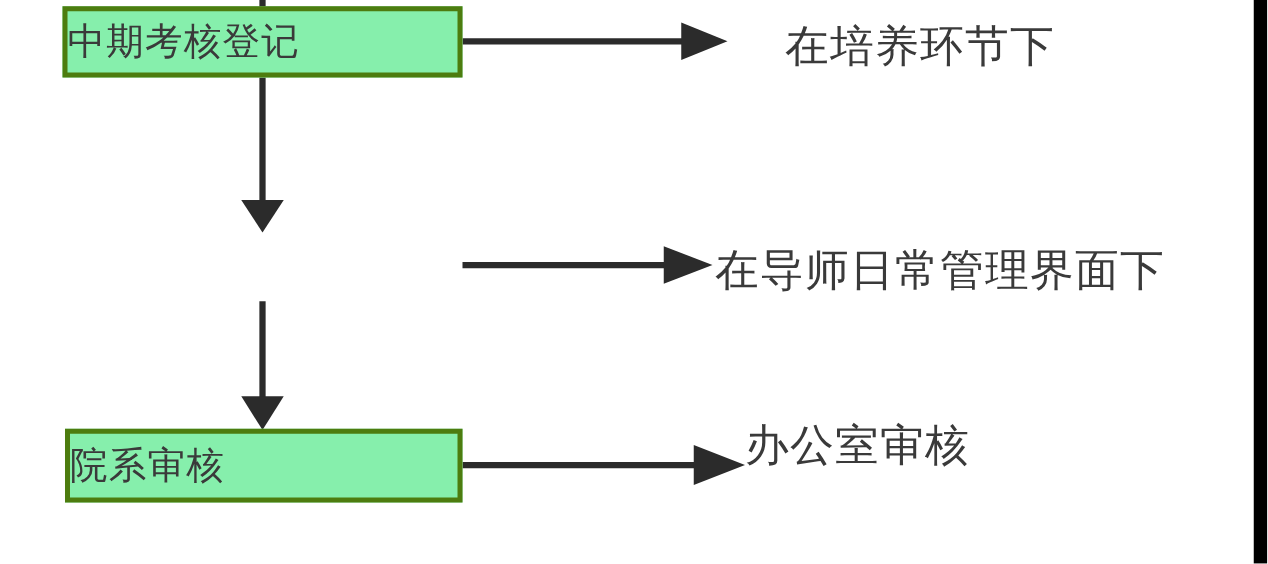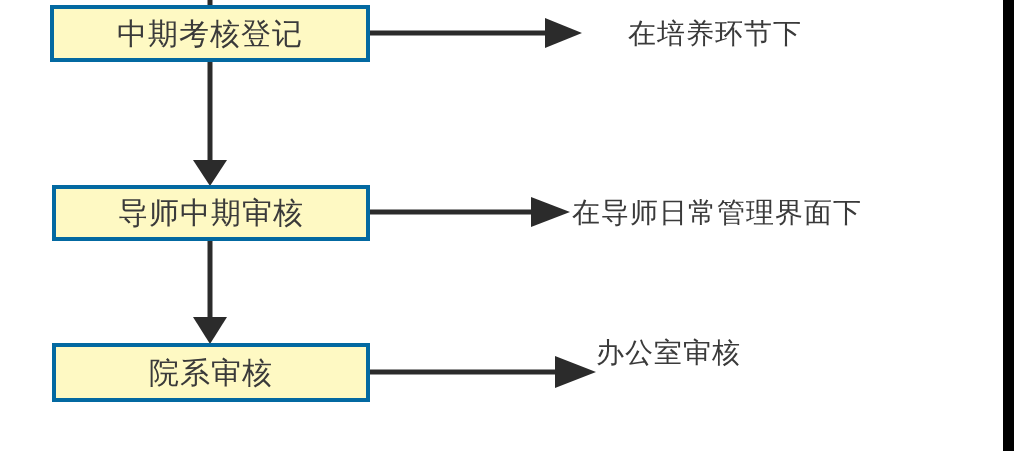--- a/index.html
+++ b/index.html
@@ -11,38 +11,37 @@
     position: relative;
     width: 1014px;
     height: 451px;
     background: #ffffff;
     overflow: hidden;
     font-family: "DejaVu Serif", "Liberation Serif", serif;
   }
   .node-box {
     position: absolute;
     box-sizing: border-box;
-    border: 4px solid #0369a1;
-    background: #fef9c3;
+    border: 4px solid #4d7c0f;
+    background: #86efac;
     display: flex;
     align-items: center;
-    justify-content: center;
   }
   .node-label {
     font-family: "DejaVu Serif", "Liberation Serif", serif;
     font-size: 30px;
     color: #3a3a3a;
     letter-spacing: 1px;
     white-space: nowrap;
     line-height: 1;
   }
   .side-label {
     position: absolute;
     font-family: "DejaVu Serif", "Liberation Serif", serif;
-    font-size: 28px;
+    font-size: 35px;
     color: #3a3a3a;
     letter-spacing: 1px;
     white-space: nowrap;
     line-height: 1.28;
   }
   .side-label.centered {
     text-align: center;
   }
   svg.edges {
     position: absolute;
@@ -90,23 +89,20 @@
     <polygon class="edge-head" points="531,197 570,212 531,227"></polygon>
 
     <line class="edge-line" x1="370" y1="372" x2="559" y2="372"></line>
     <polygon class="edge-head" points="555,356 596,372 555,388"></polygon>
   </svg>
 
   <div class="node-box" id="node-1" style="left: 50px; top: 5px; width: 320px; height: 57px;">
     <span class="node-label">中期考核登记</span>
   </div>
 
-  <div class="node-box" id="node-2" style="left: 52px; top: 185px; width: 318px; height: 56px;">
-    <span class="node-label">导师中期审核</span>
-  </div>
 
   <div class="node-box" id="node-3" style="left: 52px; top: 343px; width: 318px; height: 59px;">
     <span class="node-label">院系审核</span>
   </div>
 
   <div class="side-label" id="annotation-1" style="left: 628px; top: 16px;">
     <div>在培养环节下</div>
   </div>
 
   <div class="side-label" id="annotation-2" style="left: 572px; top: 195px;">

